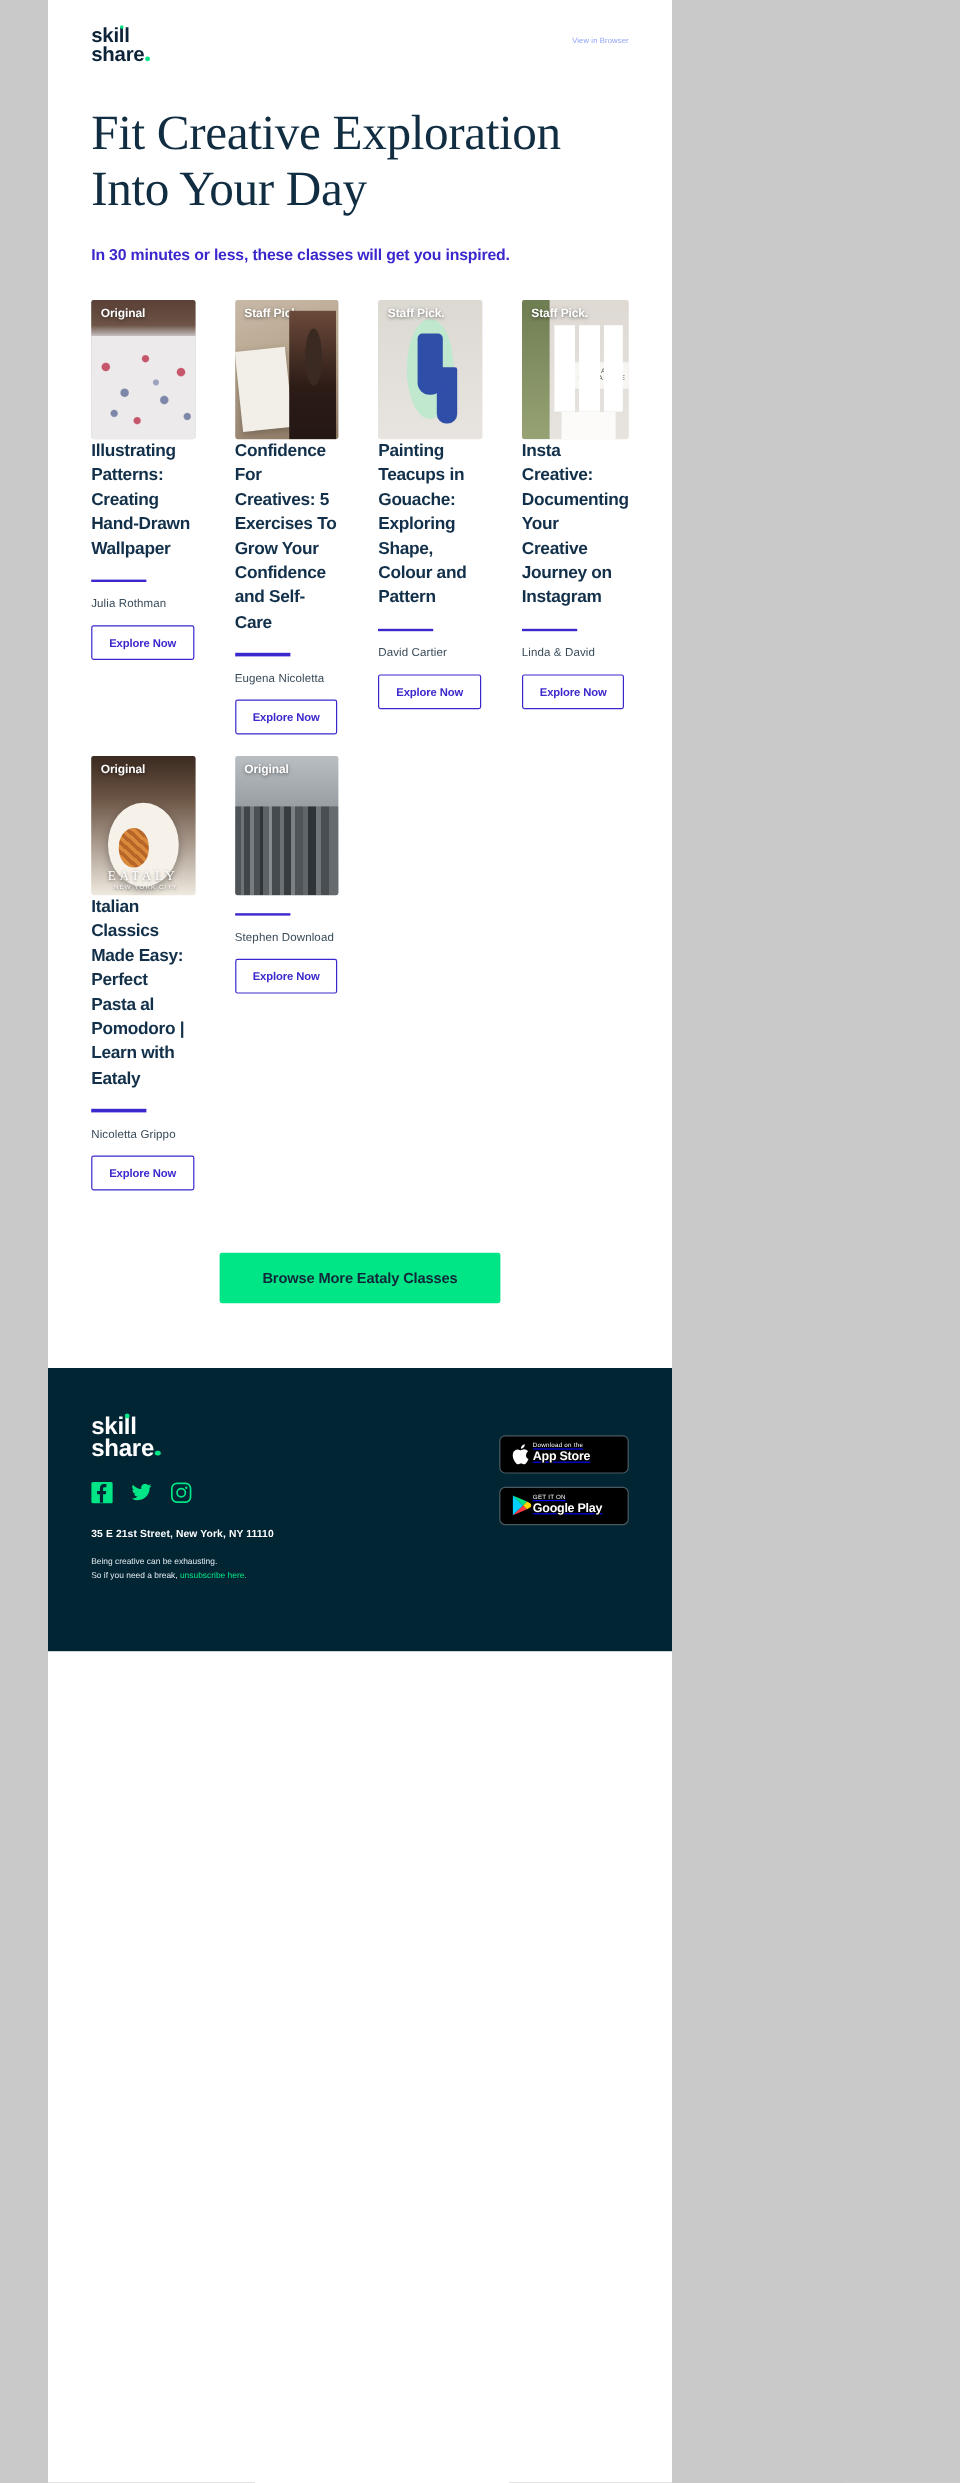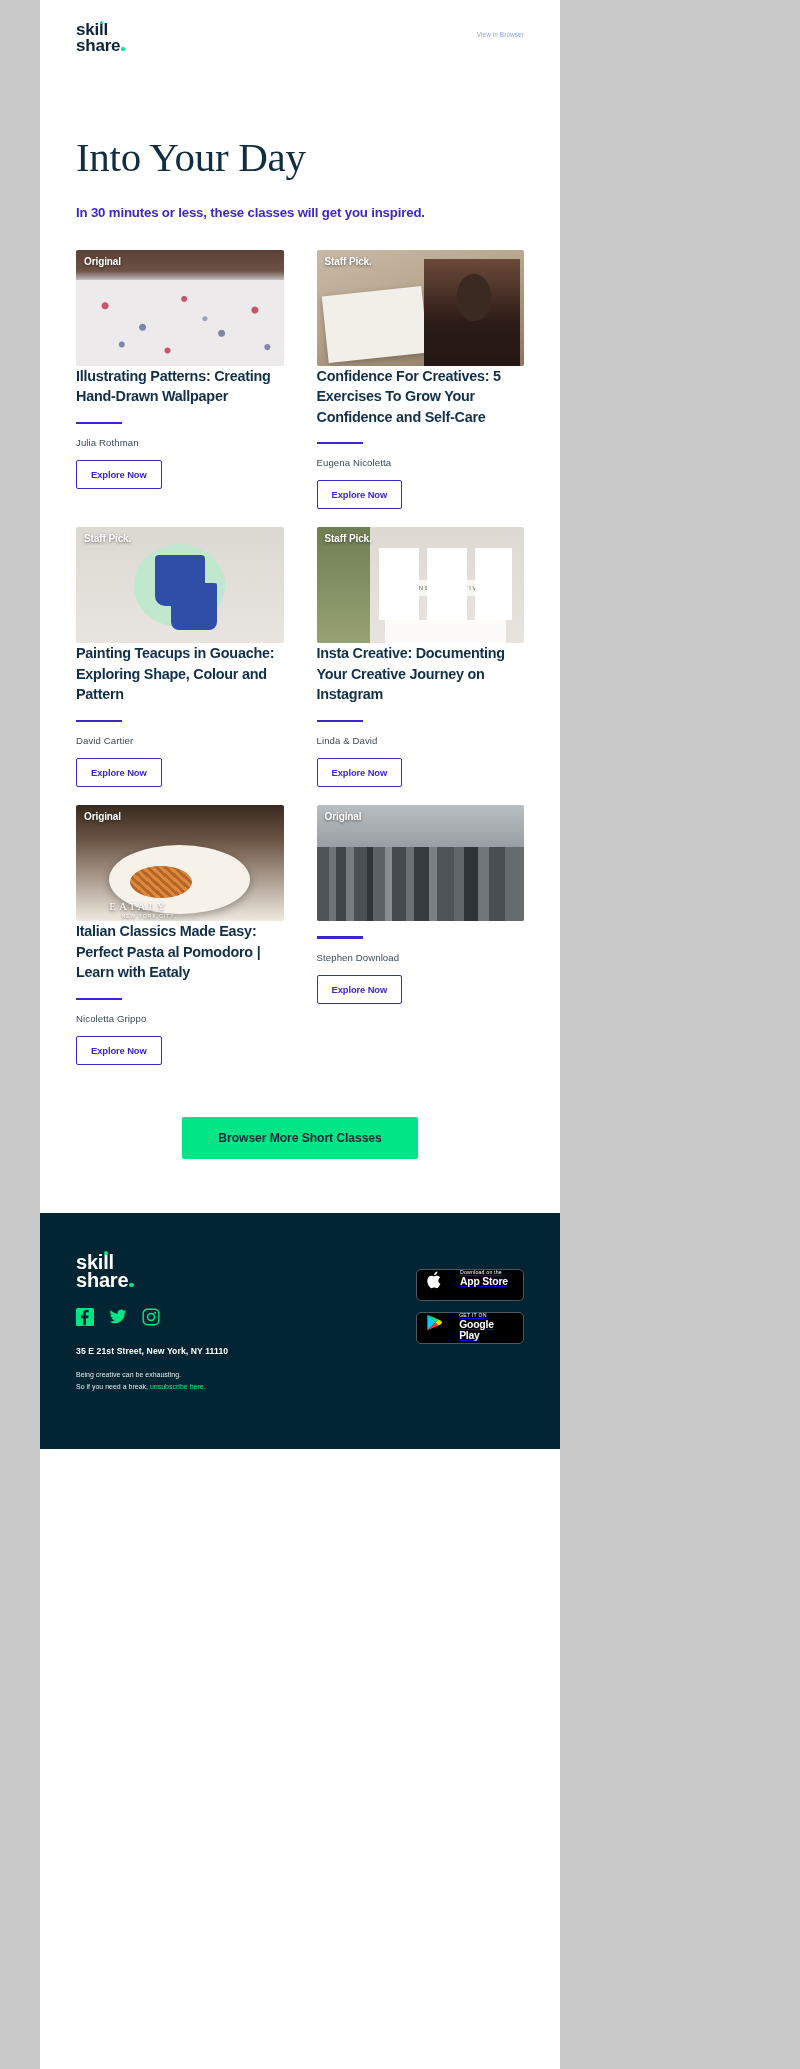--- a/index.html
+++ b/index.html
@@ -80,21 +80,21 @@
     font-size: 13.2px;
     font-weight: 700;
     color: #3b28cc;
     letter-spacing: -0.15px;
   }
 
   
   .grid {
     padding: 30px 36px 0 36px;
     display: grid;
-    grid-template-columns: 1fr 1fr;
+    grid-template-columns: 1fr 1fr 1fr 1fr;
     column-gap: 33px;
   }
   .card { margin-bottom: 18px; }
   .thumb {
     width: 100%;
     height: 116px;
     border-radius: 2px;
     position: relative;
     overflow: hidden;
   }
@@ -281,21 +281,21 @@
     margin-top:20px; color:#ffffff; font-size:8.6px; font-weight:700;
     letter-spacing:0.1px;
   }
   .legal { margin-top:13px; color:#e3eaee; font-size:7px; line-height:1.75; }
   .legal a { color:#00e585; text-decoration:none; }
 
   .stores { display:flex; flex-direction:column; gap:11px; margin-top:16px; }
   .store-badge {
     width:108px; height:32px; background:#000;
     border:1px solid #4a5a63; border-radius:5px;
-    display:flex; gap:17px; padding:0 9px;
+    display:flex; align-items:center; gap:1px; padding:0 9px;
   }
   .store-txt { color:#fff; line-height:1.1; }
   .store-txt .small { font-size:5.2px; display:block; letter-spacing:0.2px; }
   .store-txt .big { font-size:10.4px; font-weight:700; display:block; letter-spacing:-0.2px; }
 </style>
 </head>
 <body>
 
 <div class="page">
  <div class="email">
@@ -303,21 +303,21 @@
   <div class="header">
     <div class="logo">
       <span class="l1"><span class="dot-i"></span><span>skill</span></span>
       <span class="l2"><span>share</span><span class="dot-end"></span></span>
     </div>
     <a class="view-browser" href="#">View in Browser</a>
   </div>
 
   <div class="hero">
     <h1>
-      <br>
+      <span>Fit Creative Exploration</span><br>
       <span>Into Your Day</span>
     </h1>
     <div class="sub">In 30 minutes or less, these classes will get you inspired.</div>
   </div>
 
   <div class="grid">
 
     <div class="card">
       <div class="thumb t1">
         <span class="badge">Original</span>
@@ -376,21 +376,21 @@
         <span class="badge">Original</span>
       </div>
       <div class="rule"></div>
       <div class="author">Stephen Download</div>
       <a class="btn-explore" href="#">Explore Now</a>
     </div>
 
   </div>
 
   <div class="cta-wrap">
-    <a class="cta" href="#">Browser More Short Classes</a>
+    <a class="cta" href="#">Browse More Eataly Classes</a>
   </div>
 
   <div class="footer">
     <div>
       <div class="f-logo">
         <span class="l1"><span class="dot-i"></span><span>skill</span></span>
         <span class="l2"><span>share</span><span class="dot-end"></span></span>
       </div>
 
       <div class="socials">

